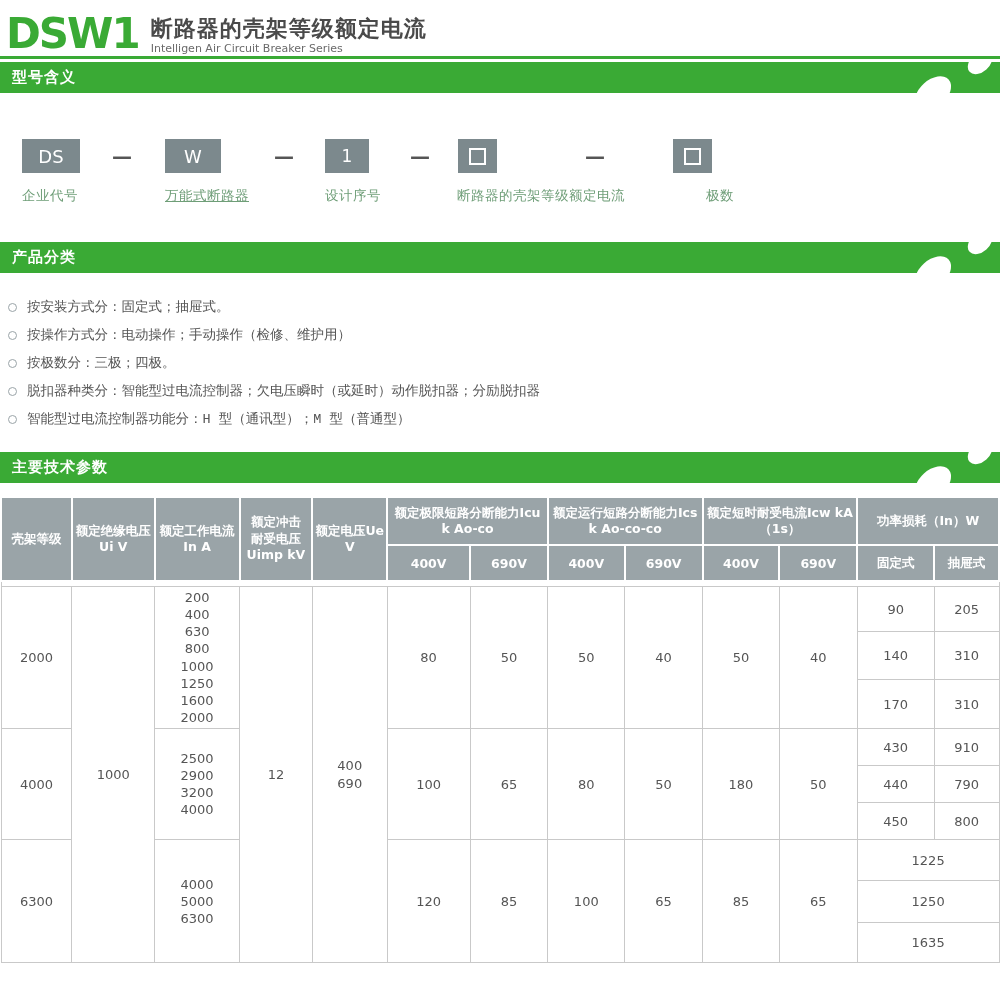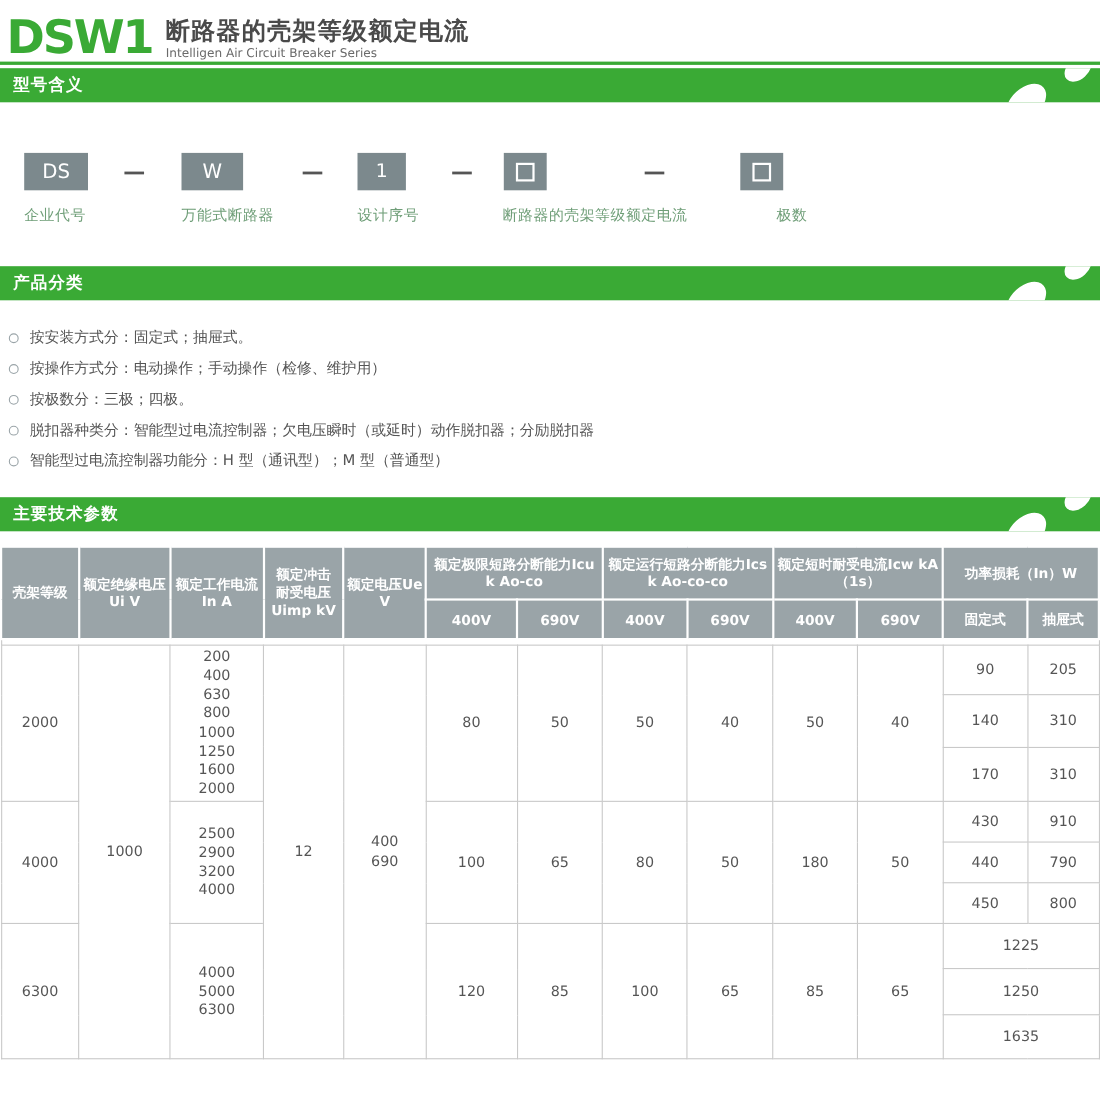--- a/index.html
+++ b/index.html
@@ -29,25 +29,25 @@
           display:flex; align-items:center; justify-content:center; font-size:18px; }
   .mbox-ds { left:22px; width:58px; }
   .mbox-w  { left:165px; width:56px; }
   .mbox-1  { left:325px; width:44px; font-size:17px; }
   .mbox-sq1 { left:458px; width:39px; }
   .mbox-sq2 { left:673px; width:39px; }
   .sq { width:17px; height:17px; border:2px solid #fff; background:transparent; }
   .mdash { position:absolute; top:46px; height:34px; line-height:34px; color:#555; font-size:20px; font-weight:bold; }
   .mdash1 { left:112px; } .mdash2 { left:274px; } .mdash3 { left:410px; } .mdash4 { left:585px; }
   .mlabel { position:absolute; top:94px; color:#6f9e78; font-size:13.5px; letter-spacing:0.5px; }
-  .mlabel-1 { left:22px; } .mlabel-2 { left:165px; } .mlabel-3 { left:325px; }
+  .mlabel-1 { left:22px; } .mlabel-2 { left:165px;text-decoration:underline; } .mlabel-3 { left:325px; }
   .mlabel-4 { left:457px; } .mlabel-5 { left:706px;text-align:right; }
 
   
-  .category-list { padding:20px 0 0 8px; height:179px; }
+  .category-list { padding:20px 0 0 8px; height:179px;font-family:Liberation Mono, monospace; }
   .cat-item { display:flex; align-items:center; height:28px; color:#555; font-size:13.5px; }
   .cat-bullet { width:9px; height:9px; border:1px solid #9aa4a8; border-radius:50%; margin-right:10px; flex:0 0 auto; }
 
   
   .param-wrap { margin-top:13px; }
   table.params { width:1000px; border-collapse:collapse; table-layout:fixed; }
   table.params thead th {
     background:#9aa4a8; color:#fff; font-size:12.5px; font-weight:bold;
     border:2px solid #fff; text-align:center; vertical-align:middle; padding:3px 1px;
   }

